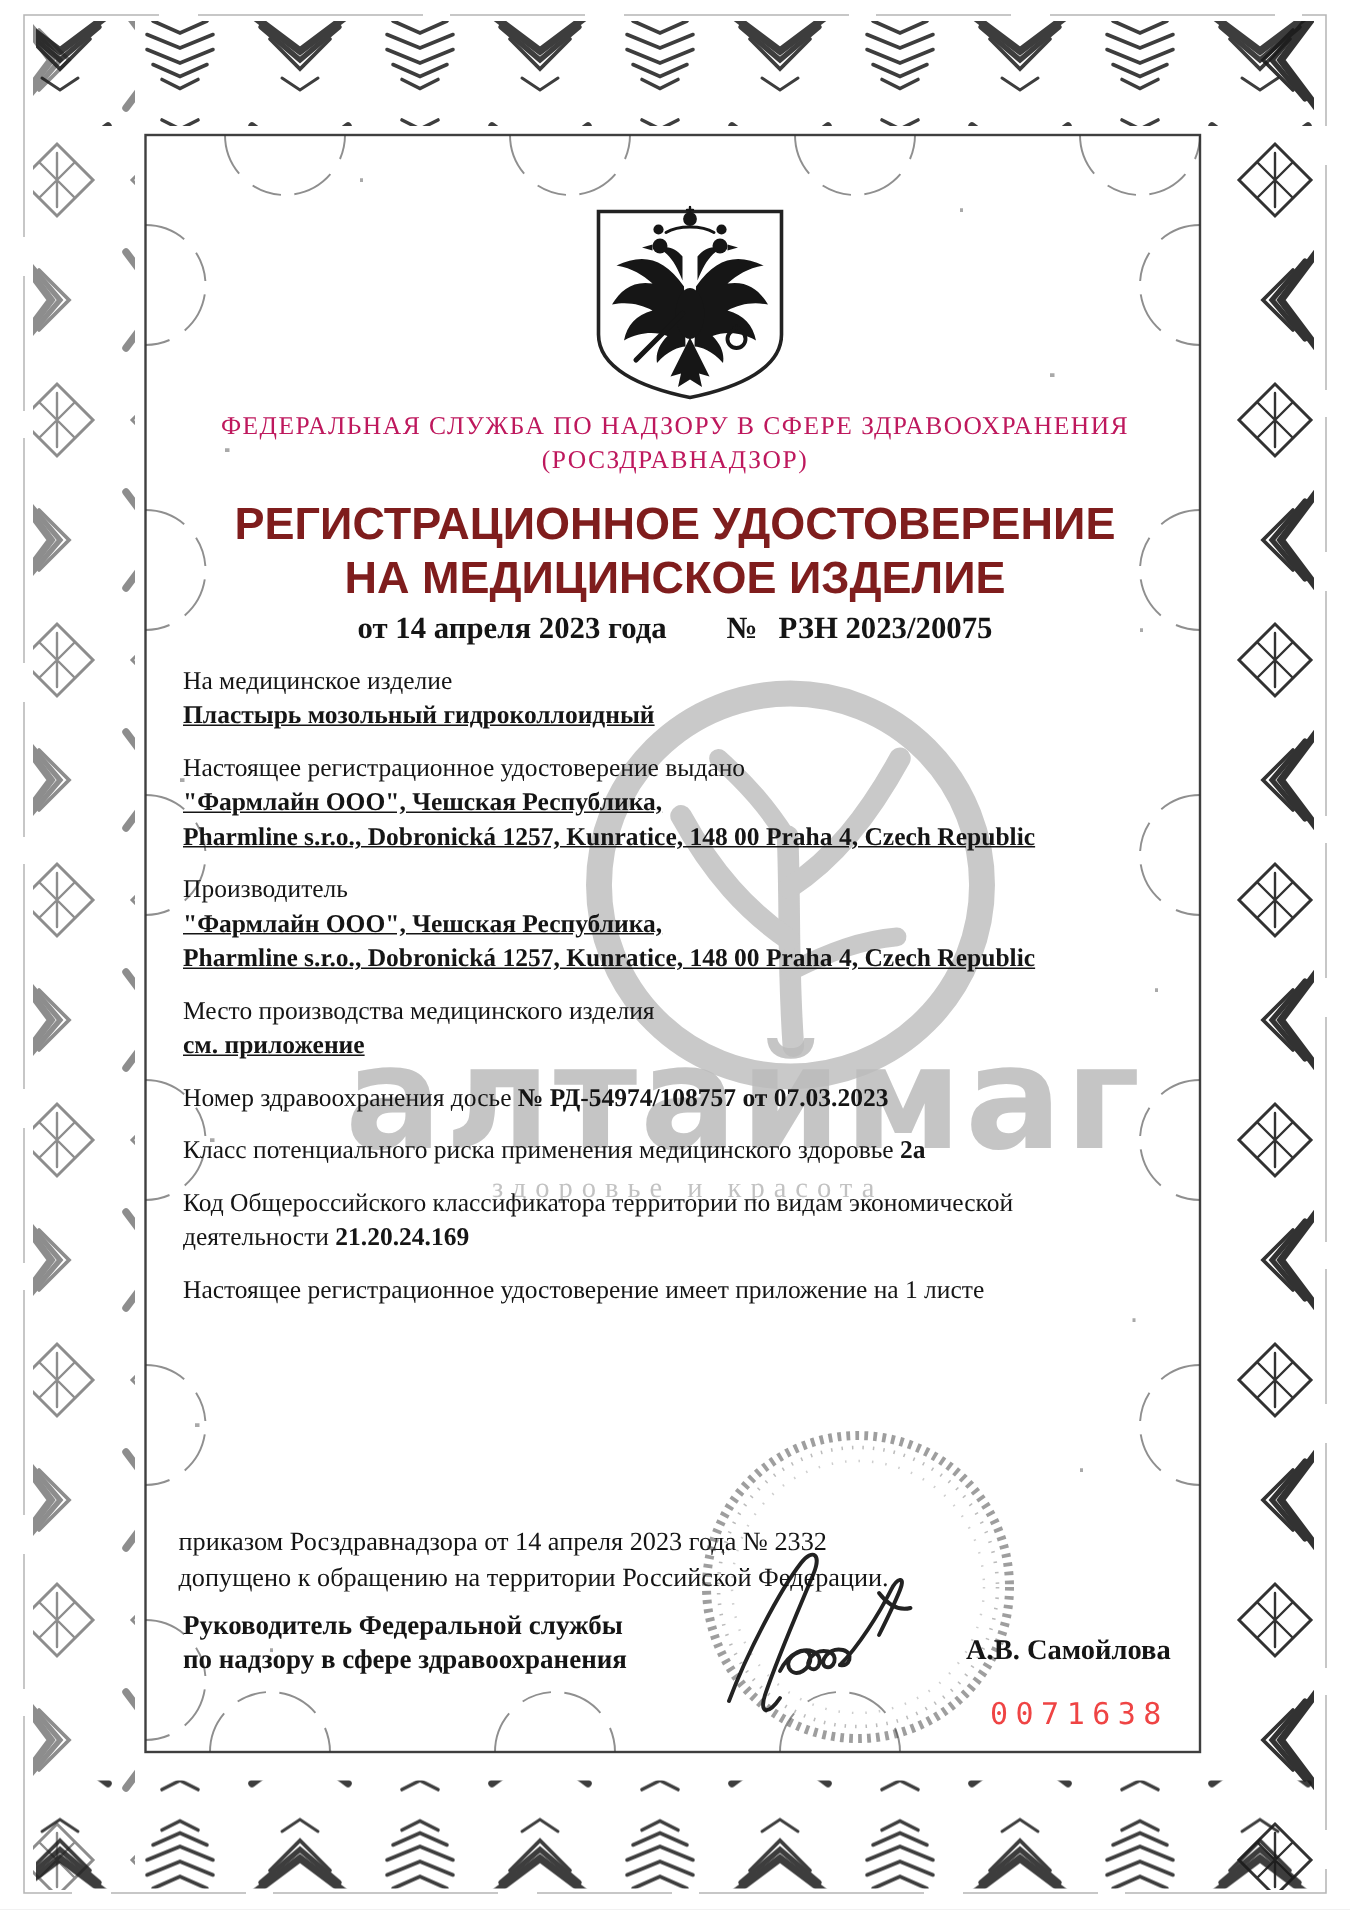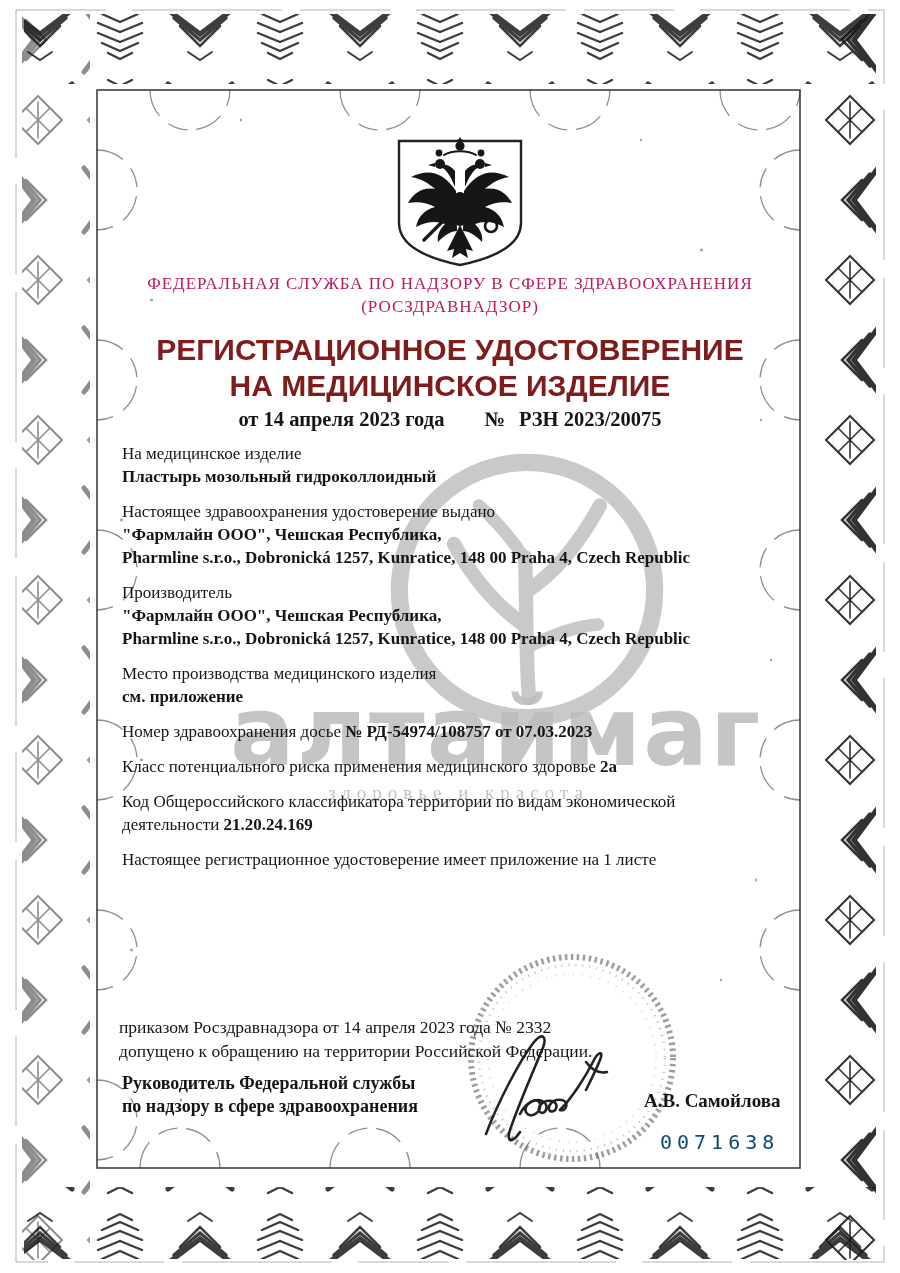--- a/index.html
+++ b/index.html
@@ -34,28 +34,28 @@
   }
   .dateline{
     left:97px;top:408px;width:706px;z-index:3;display:flex;
     justify-content:center;gap:40px;font-weight:700;font-size:20.5px;
   }
   .dateline .num{display:flex;gap:14px;}
   
   .content{left:122px;top:442px;width:660px;z-index:3;font-size:17px;line-height:23px;}
   .para{margin:0 0 12px 0;}
   .line{display:block;white-space:nowrap;}
-  .b{font-weight:700;}
+  .b{font-weight:700;text-decoration:underline;}
   
   .order-block{left:119px;top:1016px;width:560px;z-index:3;font-size:17.5px;line-height:23.5px;}
   .official{left:122px;top:1072px;width:400px;z-index:3;font-weight:700;font-size:18px;line-height:23px;}
   .signer{left:644px;top:1090px;z-index:5;font-weight:700;font-size:19px;white-space:nowrap;}
   .serial{
     left:660px;top:1130px;z-index:5;font-family:"DejaVu Sans Mono","Liberation Mono",monospace;
-    font-size:20px;letter-spacing:5px;color:#0c4a6e;
+    font-size:20px;letter-spacing:5px;color:#ef4444;
   }
   .stamp{left:462px;top:948px;z-index:4;}
   .signature{left:468px;top:1002px;z-index:5;}
 </style>
 </head>
 <body>
 
 <div class="page">
 
   <svg class="border-svg" width="900" height="1273" viewBox="0 0 900 1273">
@@ -187,21 +187,21 @@
   </div>
 
   <div class="content abs">
 
     <p class="para">
       <span class="line">На медицинское изделие</span>
       <span class="line b">Пластырь мозольный гидроколлоидный</span>
     </p>
 
     <p class="para">
-      <span class="line">Настоящее здравоохранения удостоверение выдано</span>
+      <span class="line">Настоящее регистрационное удостоверение выдано</span>
       <span class="line b">"Фармлайн ООО", Чешская Республика,</span>
       <span class="line b">Pharmline s.r.o., Dobronická 1257, Kunratice, 148 00 Praha 4, Czech Republic</span>
     </p>
 
     <p class="para">
       <span class="line">Производитель</span>
       <span class="line b">"Фармлайн ООО", Чешская Республика,</span>
       <span class="line b">Pharmline s.r.o., Dobronická 1257, Kunratice, 148 00 Praha 4, Czech Republic</span>
     </p>
 

